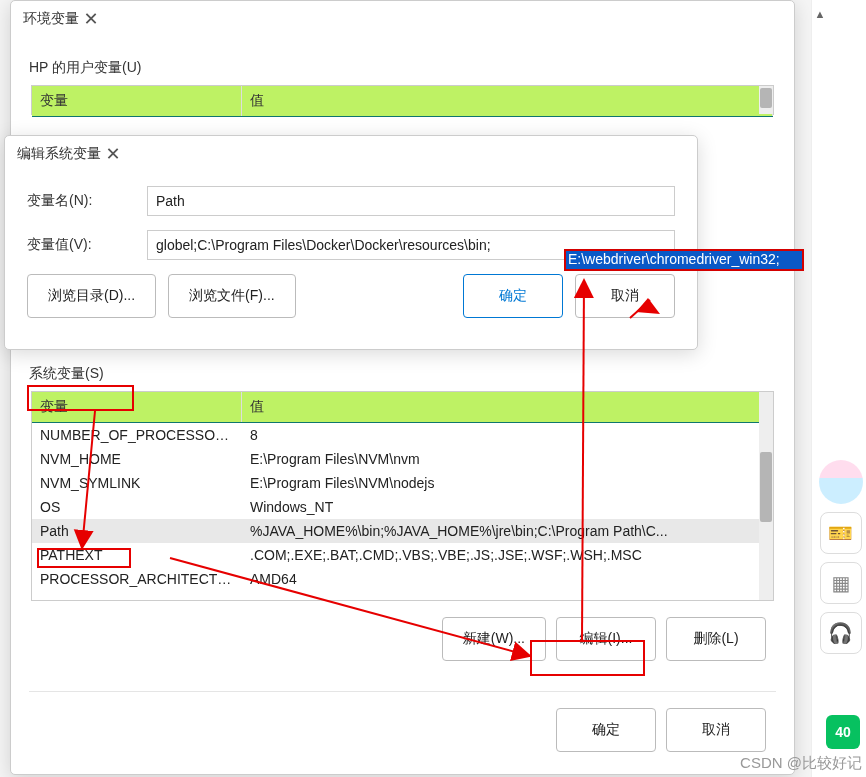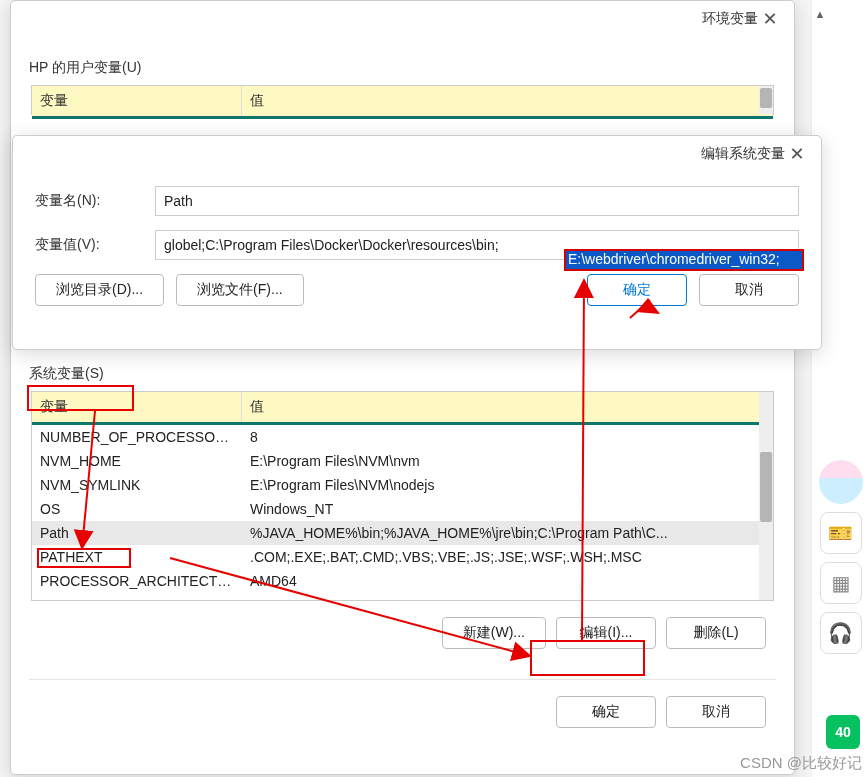--- a/index.html
+++ b/index.html
@@ -1,41 +1,41 @@
 <!DOCTYPE html>
 <html><head>
 <meta charset="utf-8">
 <style>
 * { box-sizing: border-box; margin: 0; padding: 0; font-family: "Microsoft YaHei", "Segoe UI", sans-serif; }
 body { width: 866px; height: 777px; background: #f5f5f5; position: relative; overflow: hidden; }
 
 .dialog { position: absolute; background: #fff; border: 1px solid #ccc; box-shadow: 0 4px 20px rgba(0,0,0,0.15); border-radius: 5px; }
 .dlg1 { left: 10px; top: 0; width: 785px; height: 775px; }
-.dlg2 { left: 12px; top: 135px; width: 810px; height: 215px; z-index: 10; }
-
-.titlebar { display: flex; align-items: center; justify-content: flex-end; padding: 6px 12px; font-size: 14px; color: #333; }
+.dlg2 { left: 4px; top: 135px; width: 694px; height: 215px; z-index: 10; }
+
+.titlebar { display: flex; align-items: center; justify-content: flex-start; padding: 6px 12px; font-size: 14px; color: #333; }
 .close-btn { width: 24px; height: 24px; display: flex; align-items: center; justify-content: center; font-size: 18px; color: #555; cursor: pointer; font-weight: 300; }
 
 .group-label { font-size: 14px; color: #333; margin: 22px 0 8px 18px; }
 .table-wrap { margin: 0 20px; border: 1px solid #ccc; background: #fff; position: relative; }
-.table-head { display: flex; background: #fef9c3; border-bottom: 3px solid #0f766e; }
+.table-head { display: flex; background: #bef264; border-bottom: 1px solid #0f766e; }
 .th { padding: 6px 8px; font-size: 14px; color: #333; border-right: 1px solid #ddd; }
 .th1 { width: 210px; }
 .th2 { flex: 1; }
 .table-body { max-height: 178px; overflow: hidden; }
 .row { display: flex; font-size: 14px; color: #222; }
 .td { padding: 4px 8px; white-space: nowrap; overflow: hidden; text-overflow: ellipsis; }
 .td1 { width: 210px; }
 .td2 { flex: 1; }
 .row.selected { background: #e8e8e8; }
 .scrollbar { position: absolute; right: 0; top: 0; bottom: 0; width: 14px; background: #eee; }
 .scroll-thumb { position: absolute; right: 1px; width: 12px; background: #b5b5b5; border-radius: 2px; }
 
 .btn-row { display: flex; gap: 10px; justify-content: flex-end; margin: 16px 28px 0 12px; }
-.btn { min-width: 100px; padding: 6px 20px; border: 1px solid #bbb; background: #fff; border-radius: 4px; font-size: 14px; color: #222; cursor: pointer; text-align: center; }
+.btn { min-width: 100px; padding: 12px 20px; border: 1px solid #bbb; background: #fff; border-radius: 4px; font-size: 14px; color: #222; cursor: pointer; text-align: center; }
 .btn.primary { border: 1px solid #0078d4; color: #0078d4; }
 
 .form-row { display: flex; align-items: center; margin: 14px 22px; }
 .form-label { width: 120px; font-size: 14px; color: #333; }
 .form-input { flex: 1; border: 1px solid #ccc; padding: 6px 8px; font-size: 14px; color: #222; background: #fff; }
 
 .highlight-box { position: absolute; border: 2px solid #e60000; pointer-events: none; z-index: 50; }
 .hb-sysvar { left: 27px; top: 385px; width: 107px; height: 26px; }
 .hb-path { left: 37px; top: 548px; width: 94px; height: 20px; }
 .hb-selected-text { left: 564px; top: 249px; width: 240px; height: 22px; border-color: #d40000; z-index: 60; }

